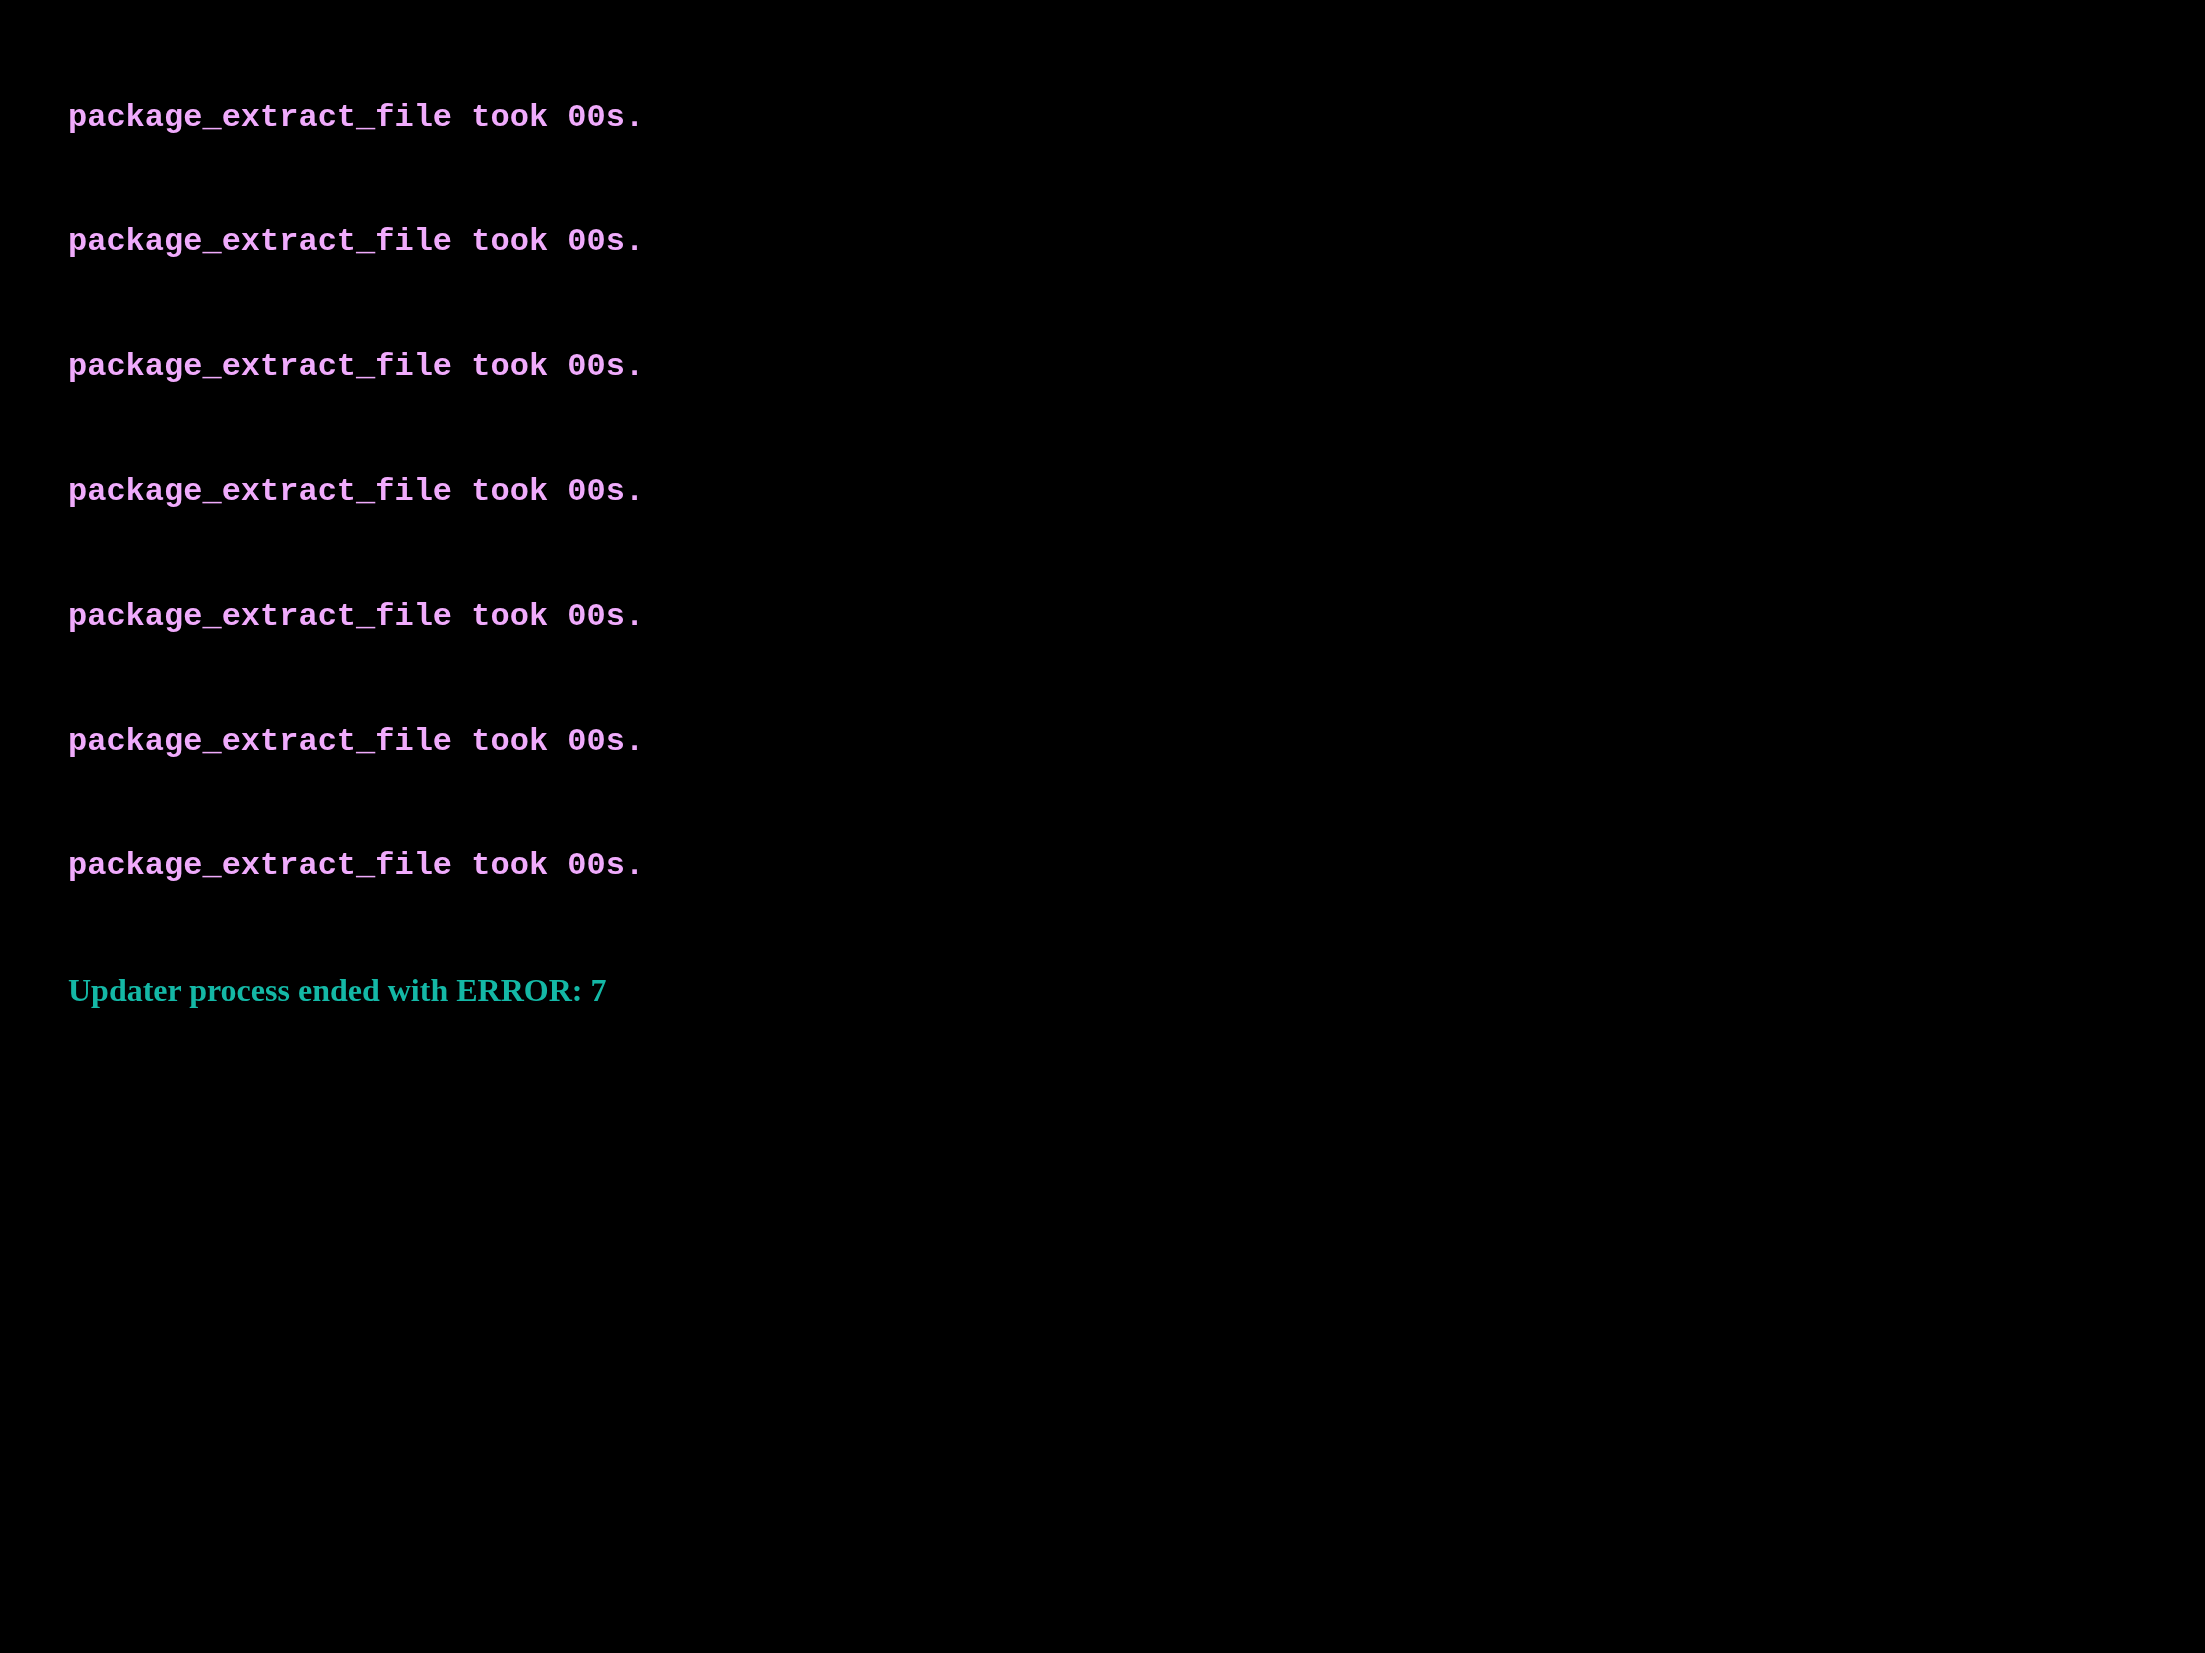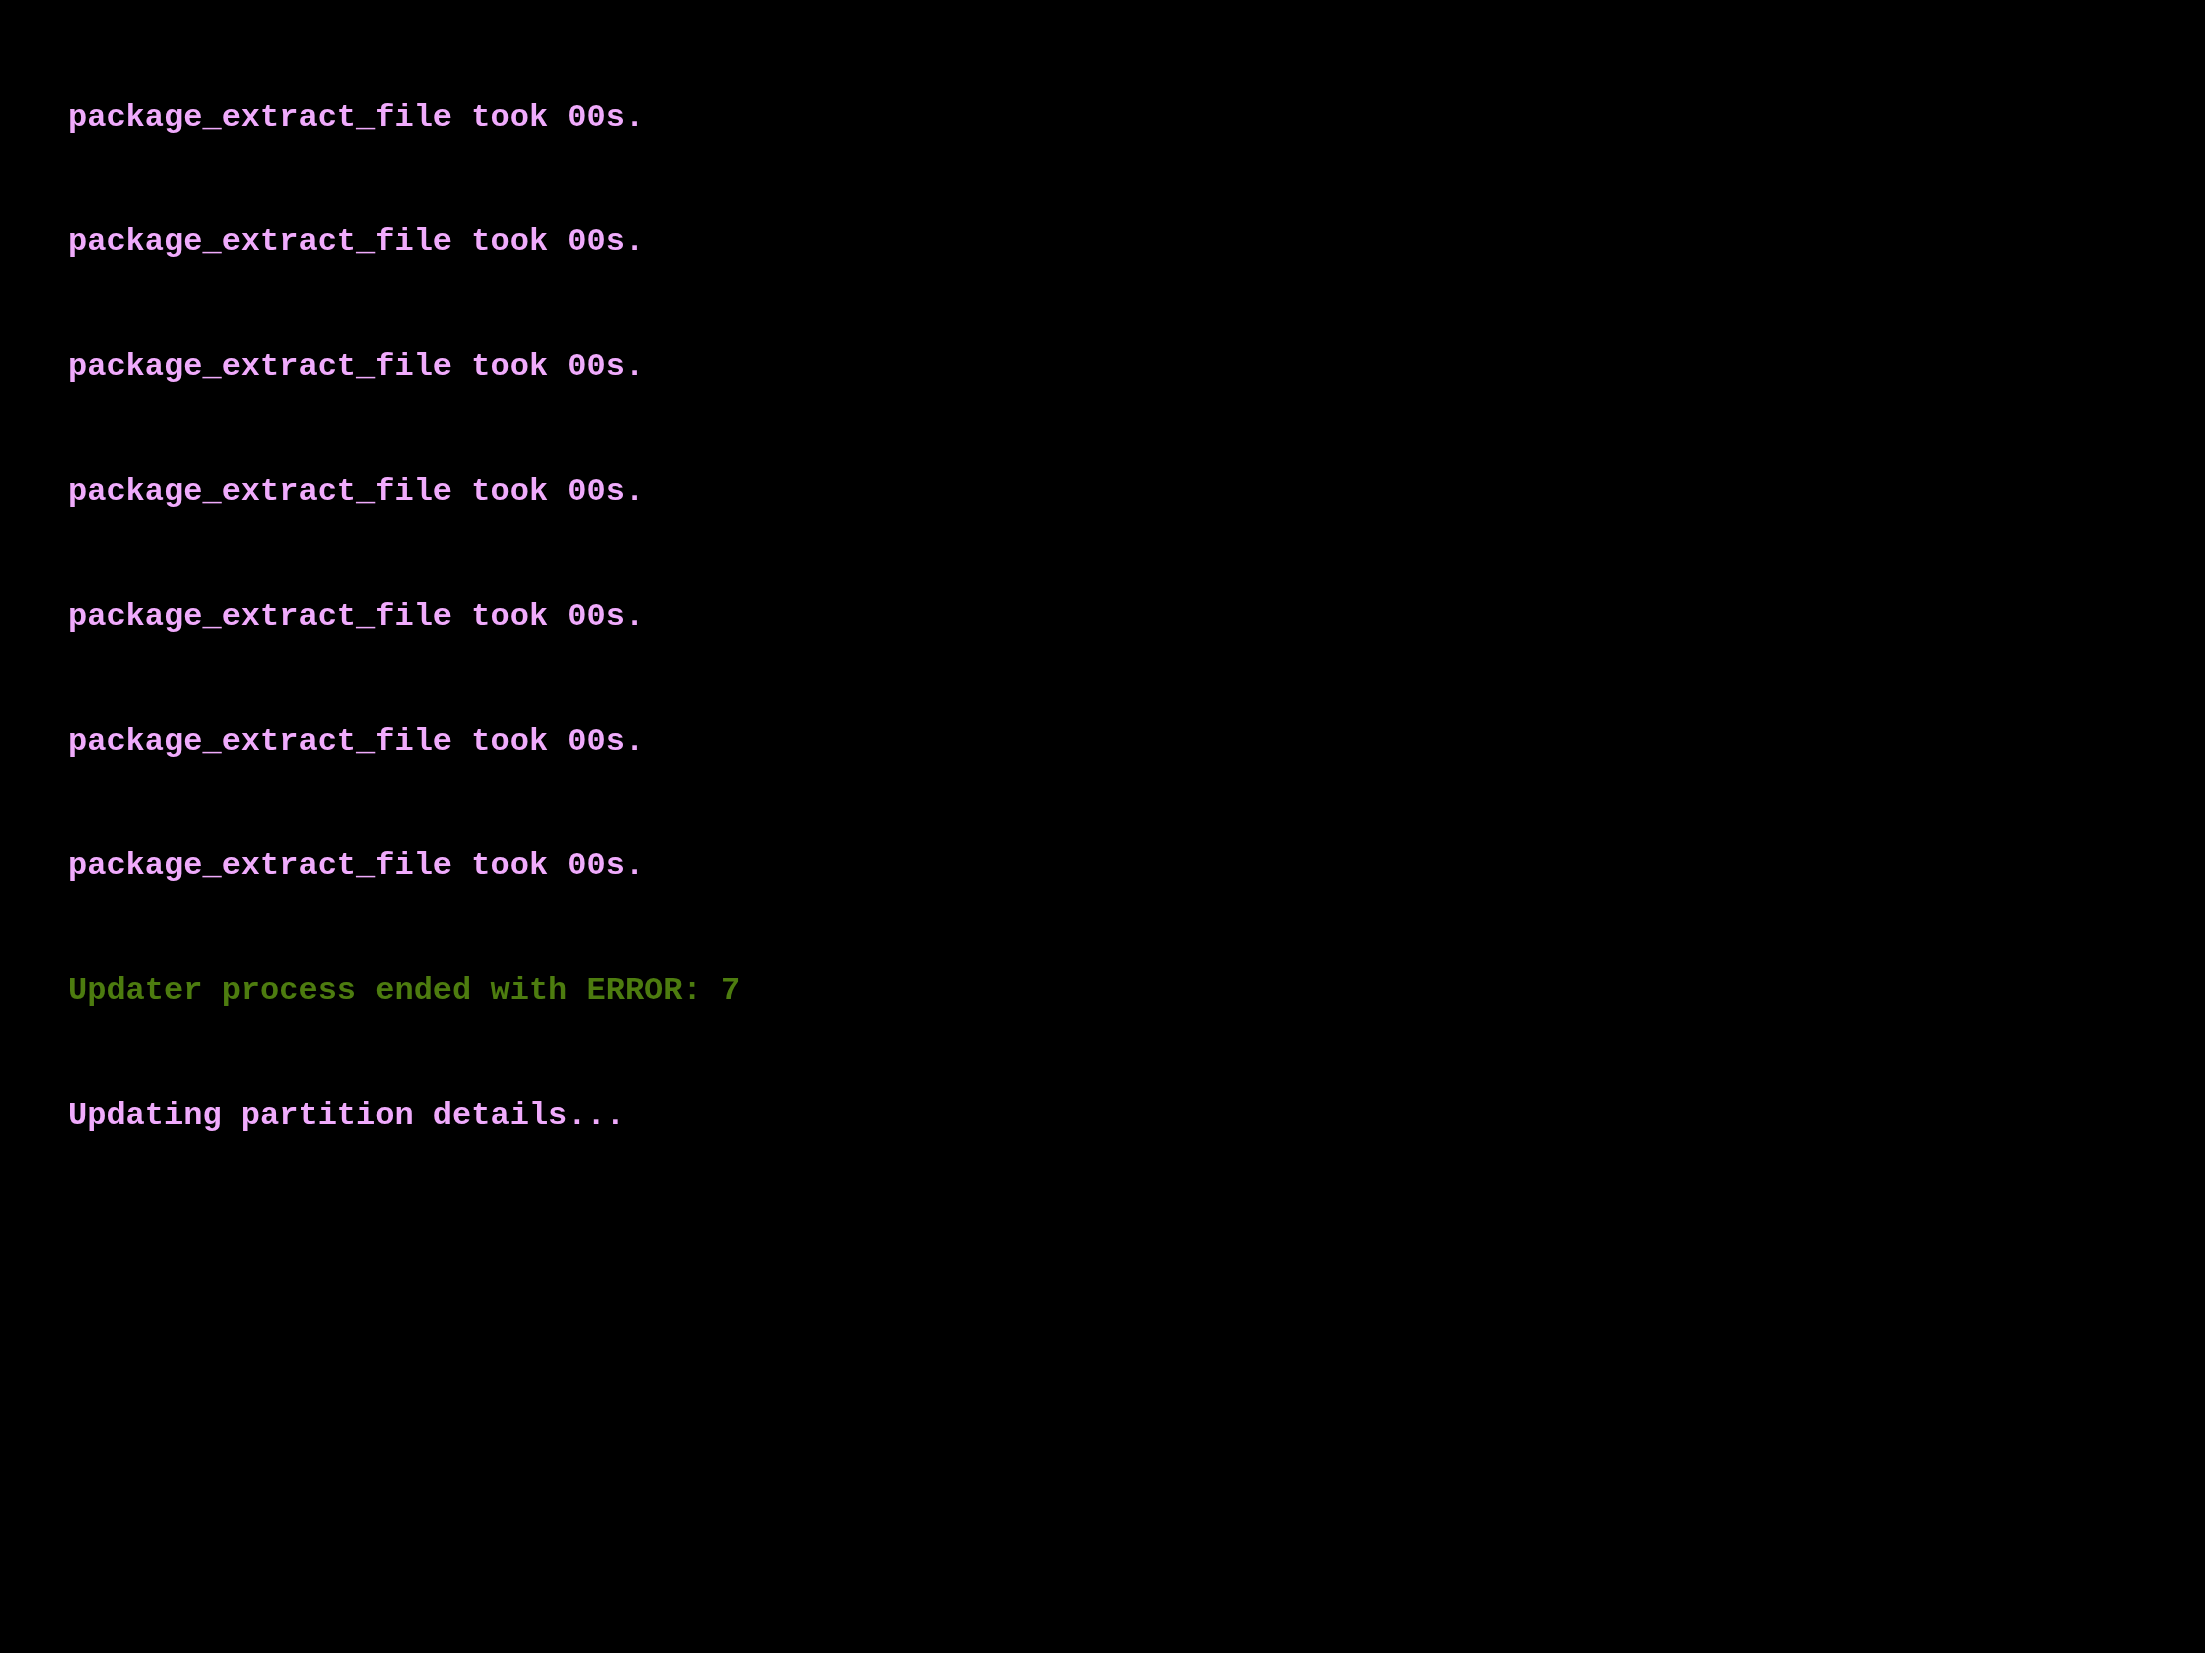--- a/index.html
+++ b/index.html
@@ -20,32 +20,32 @@
       line-height: 1.3;
     }
     .terminal {
       white-space: pre-wrap;
       word-break: break-all;
     }
     .line-white {
       color: #f0abfc;
     }
     .line-red {
-      color: #4d7c0f;
+      color: #14b8a6;
+      font-family: Liberation Serif, serif;
     }
   </style>
 </head>
 <body>
 
 <div class="terminal">
   <div class="line-white">package_extract_file took 00s.</div>
   <div class="line-white">package_extract_file took 00s.</div>
   <div class="line-white">package_extract_file took 00s.</div>
   <div class="line-white">package_extract_file took 00s.</div>
   <div class="line-white">package_extract_file took 00s.</div>
   <div class="line-white">package_extract_file took 00s.</div>
   <div class="line-white">package_extract_file took 00s.</div>
   <div class="line-red">Updater process ended with ERROR: 7</div>
-  <div class="line-white">Updating partition details...</div>
   
   
 </div>
 
 
 </body></html>

